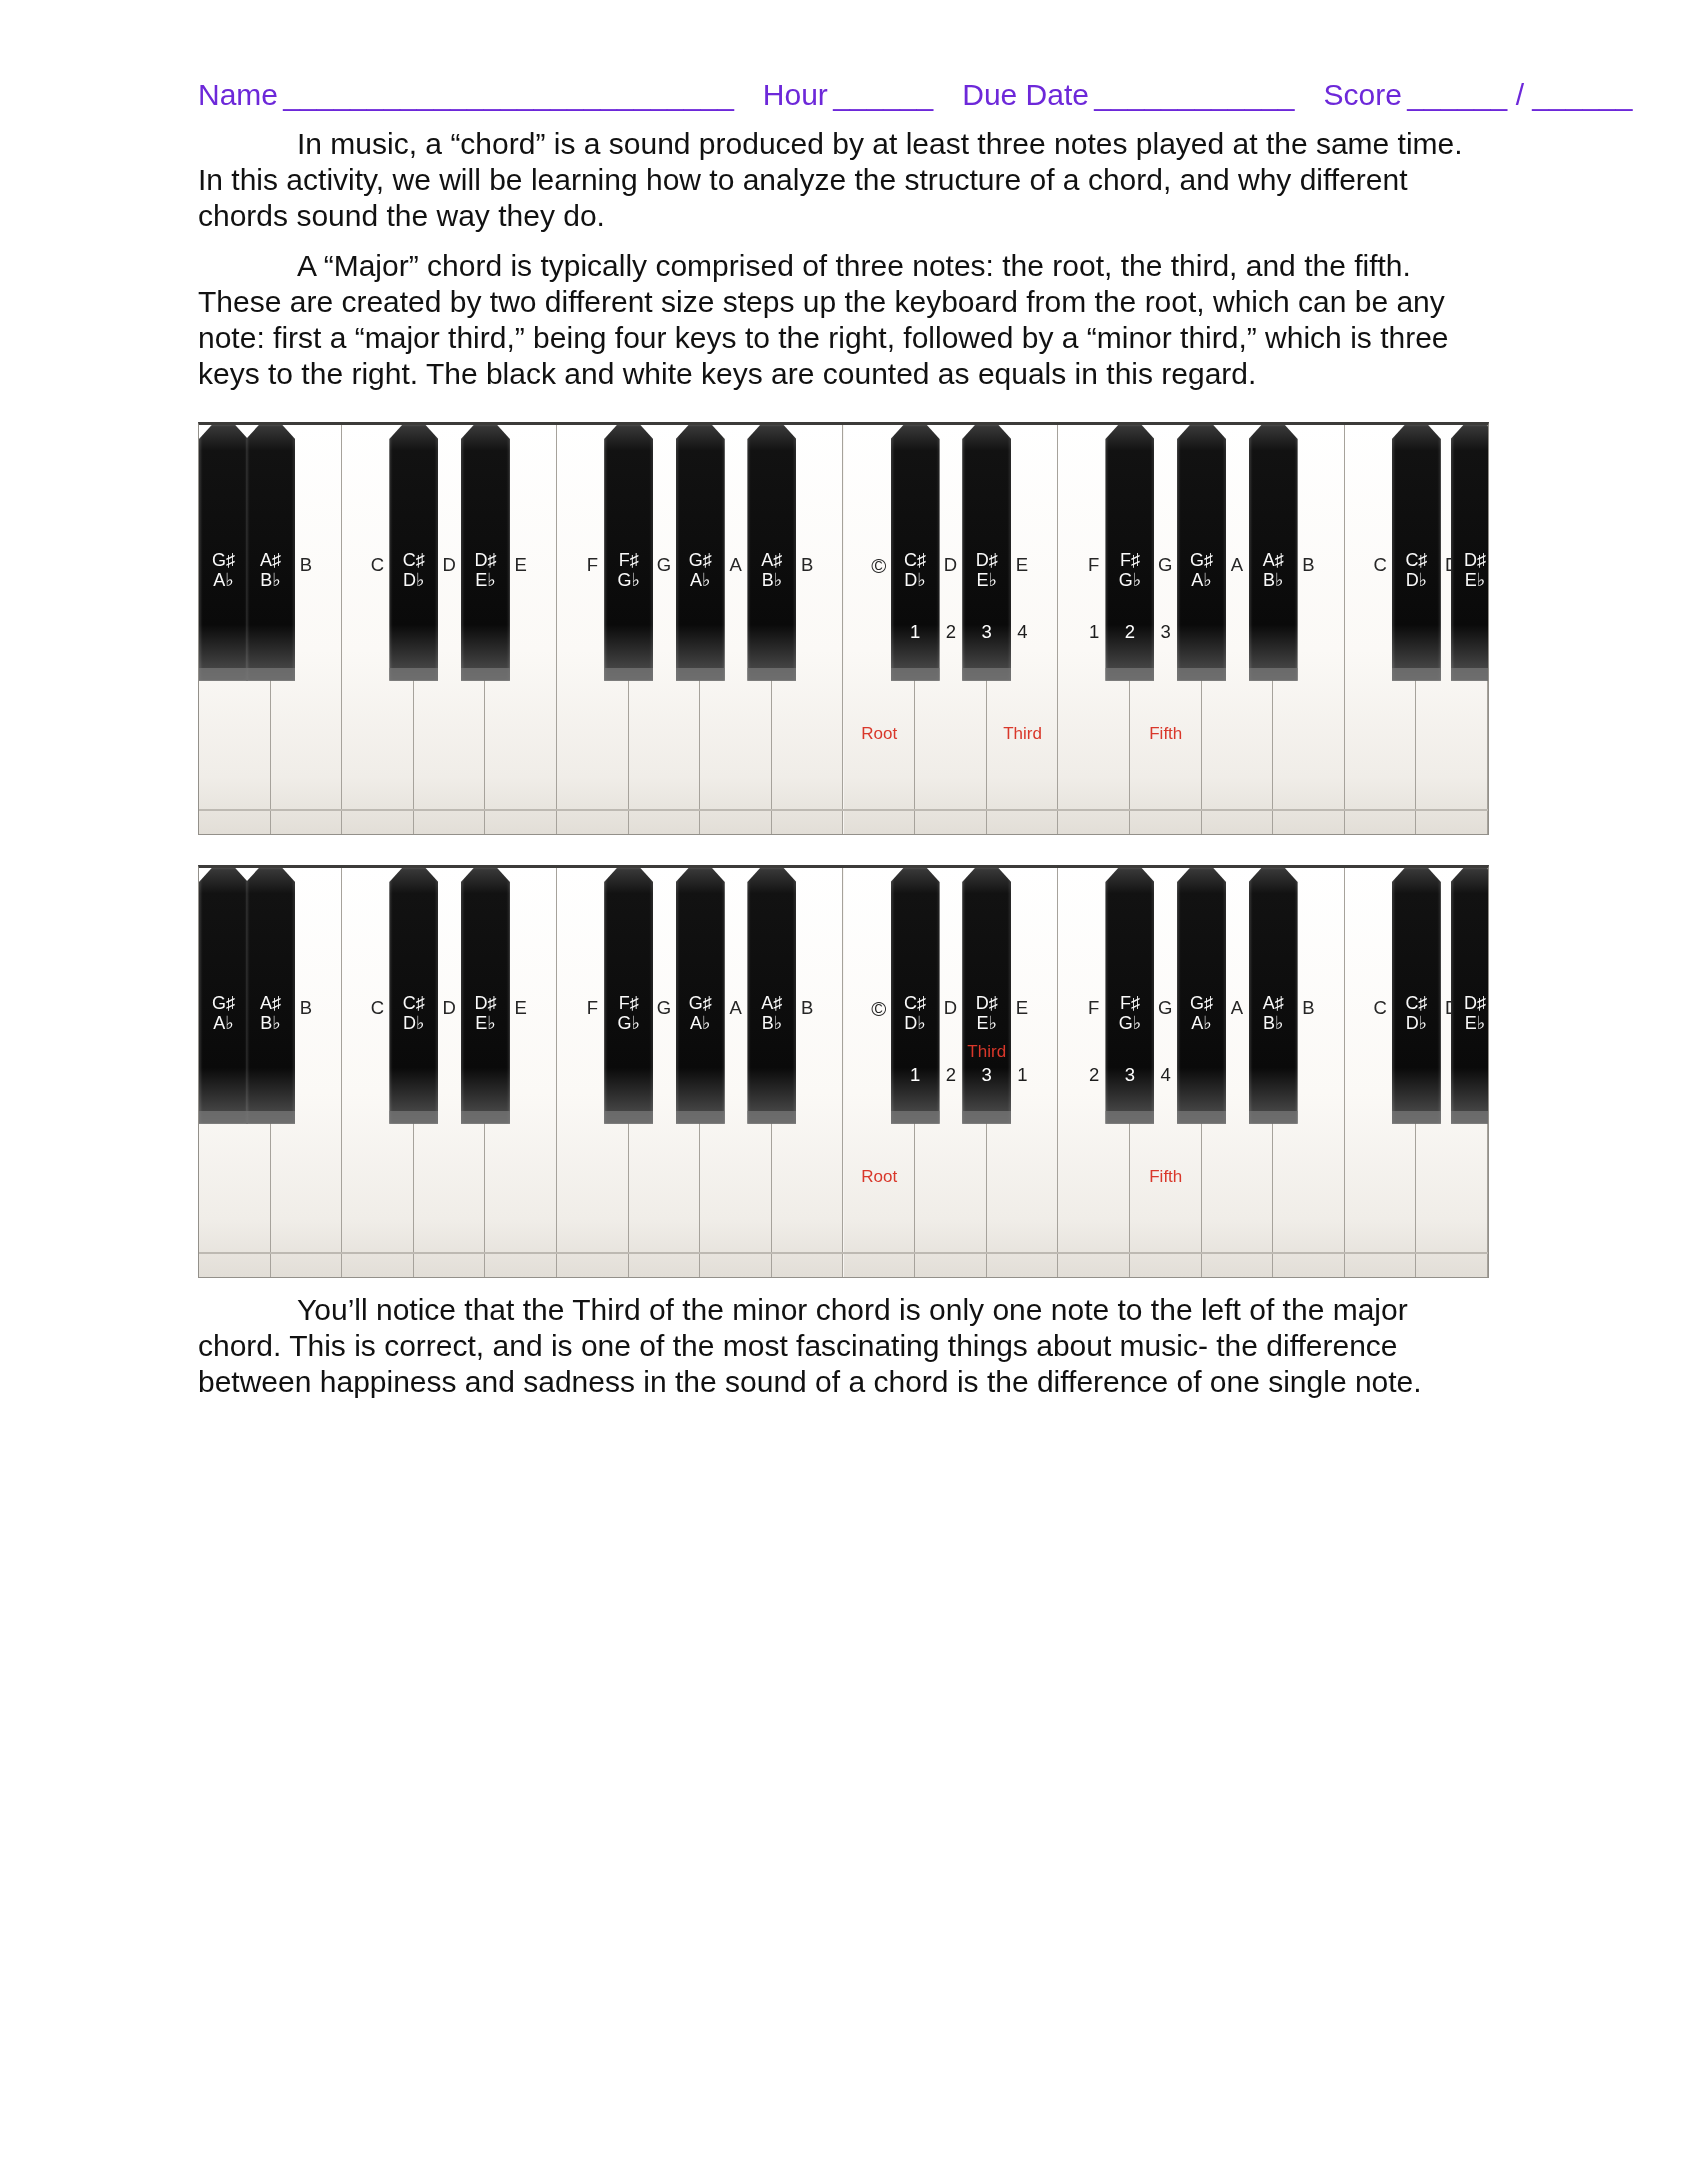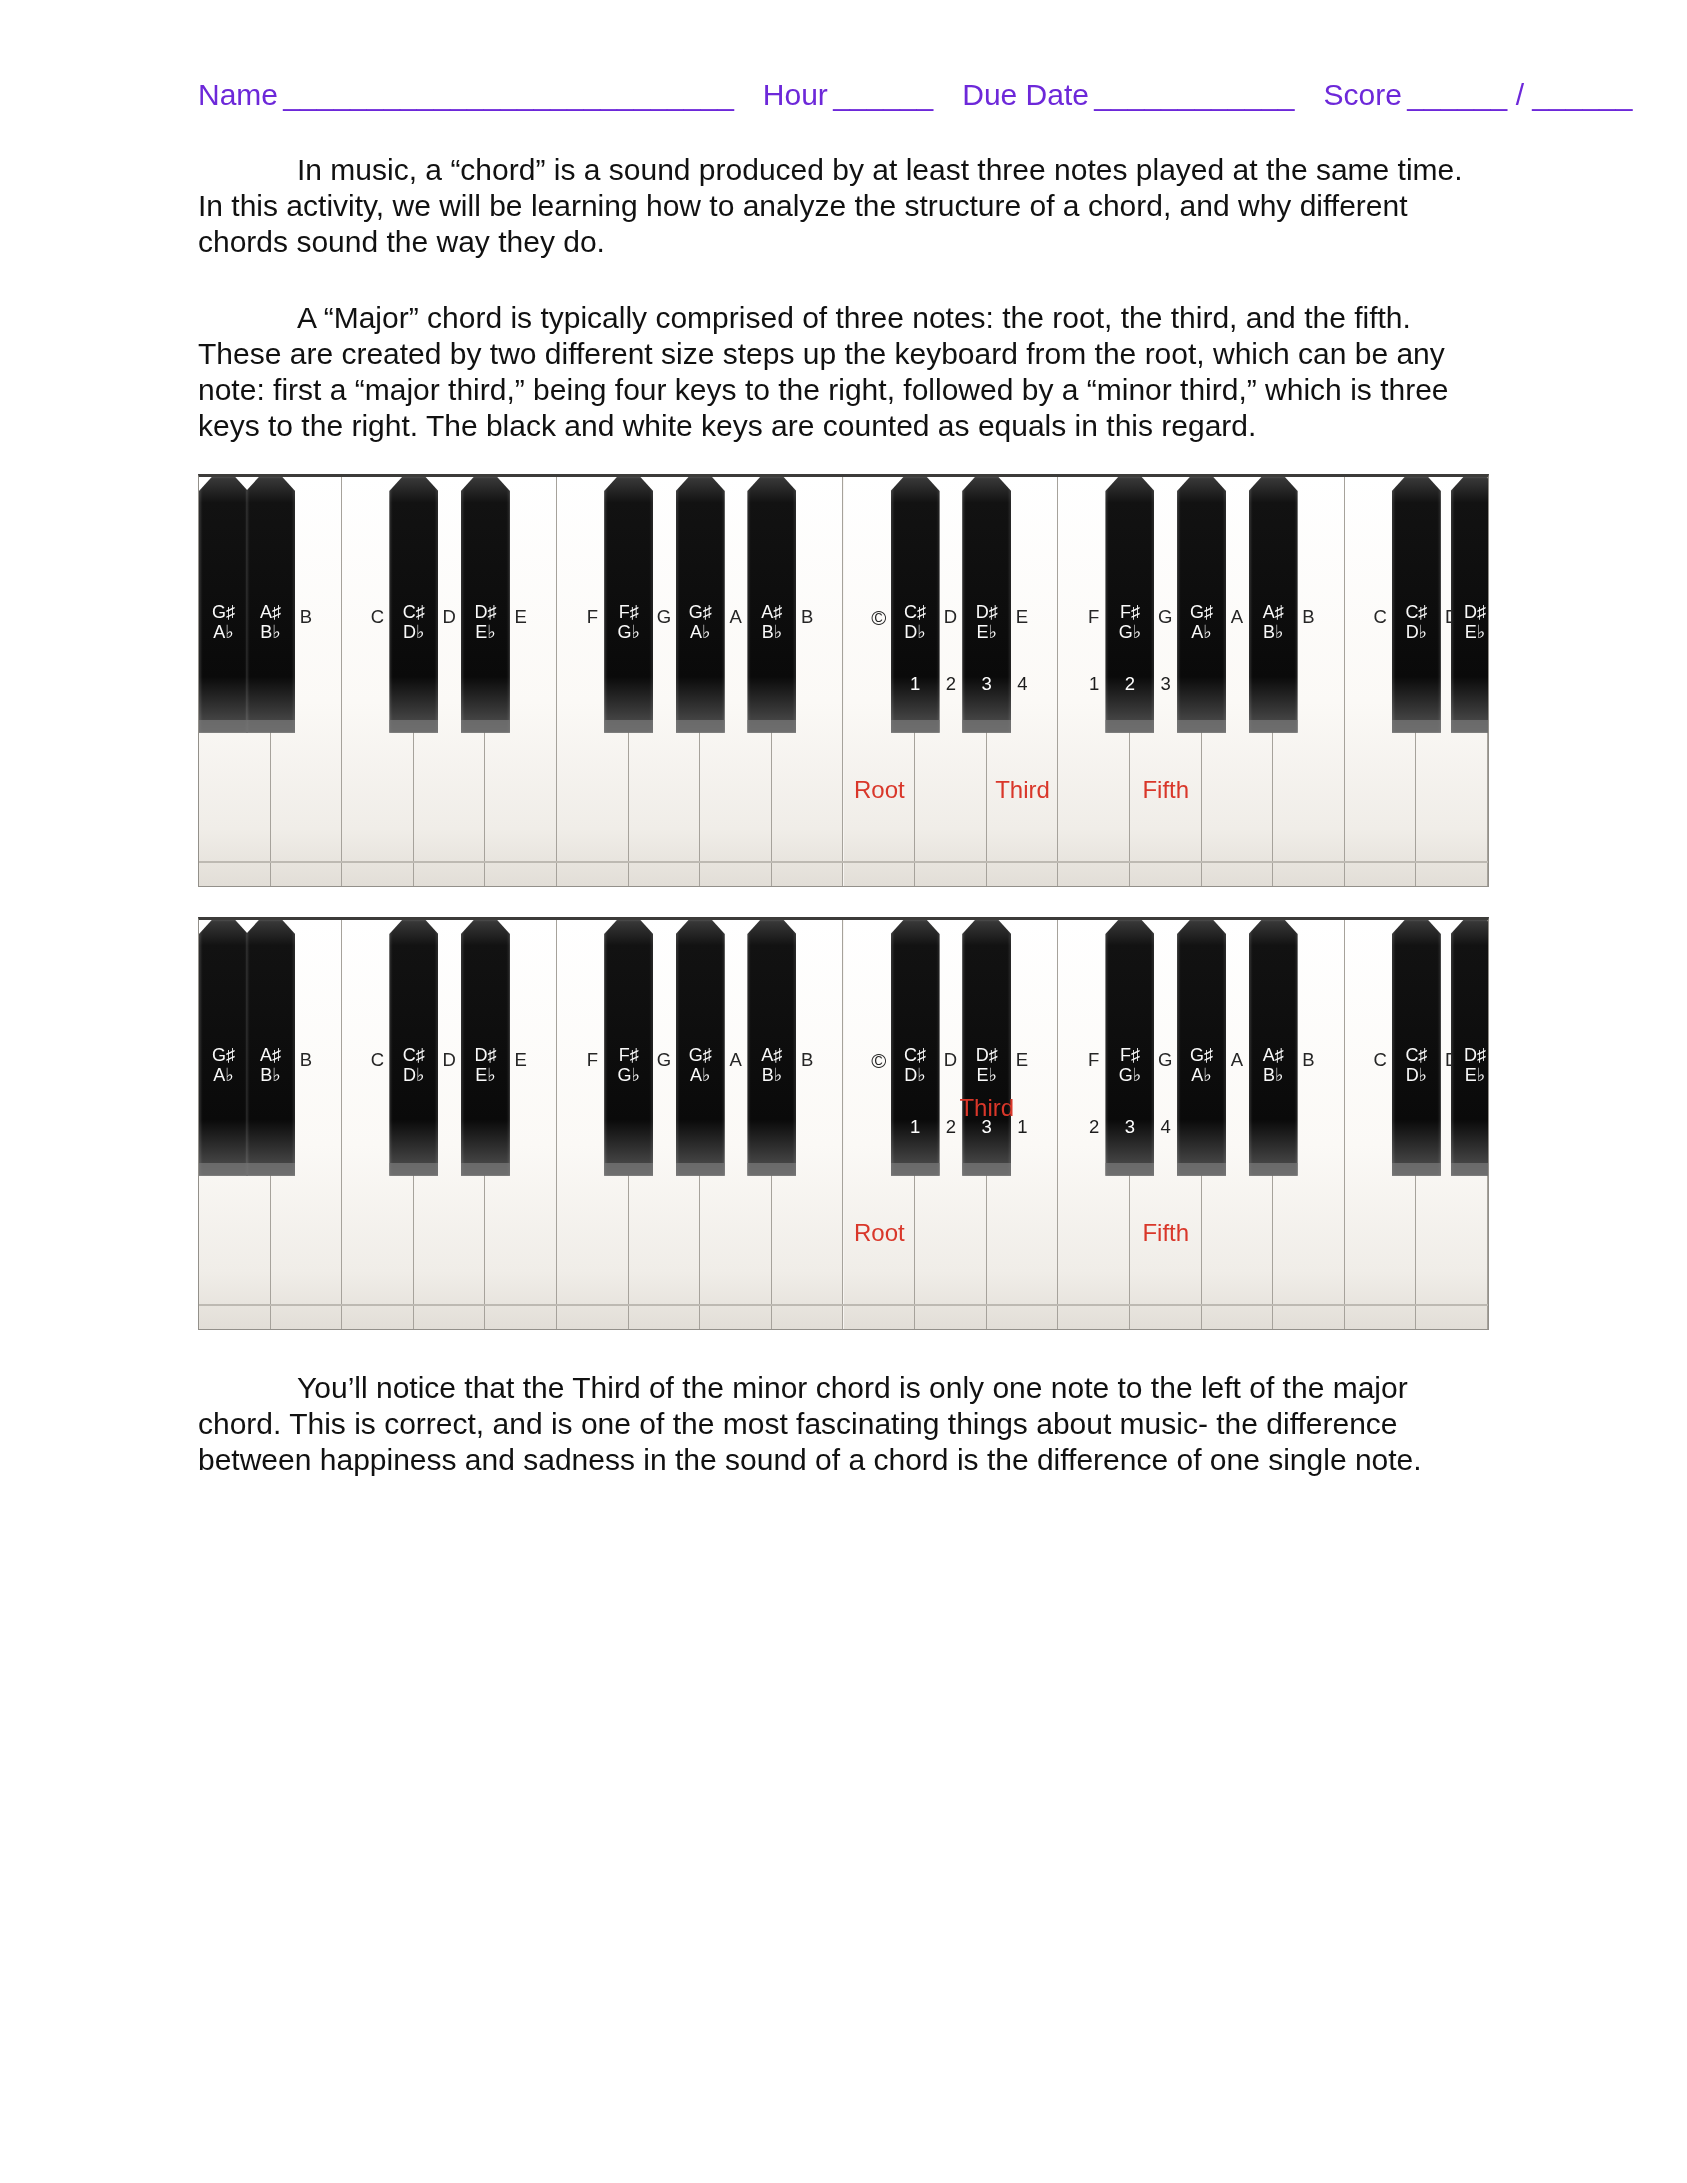--- a/index.html
+++ b/index.html
@@ -12,21 +12,21 @@
   .title {
     padding-top:192px; text-align:center; font-size:64px; line-height:1.15;
     font-weight:400; color:#111111;
   }
 
   .header-line {margin-top:78px; font-size:30px; white-space:nowrap; color:#6d28d9;}
   .hpair {margin-right:29px;}
   .hpair:last-child {margin-right:0;}
   .blank {margin-left:5.3px;}
 
-  .para {margin:40px 0 0 0; font-size:30px; line-height:36px; text-indent:99px; color:#111;}
+  .para {margin:14px 0 0 0; font-size:30px; line-height:36px; text-indent:99px; color:#111;}
 
   
   .kb {
     position:relative; height:409px; margin-top:30px;
     background:#f7f5f2; overflow:hidden;
     border:1.3px solid #93908a; border-top:3.3px solid #3c3b39;
   }
   .wkey {
     position:absolute; top:0; height:100%; z-index:1; box-sizing:border-box;
     background:linear-gradient(180deg,#ffffff 0%,#fbf9f6 55%,#f0ede8 86%,#e2ded7 100%);
@@ -50,21 +50,21 @@
   .bk-lip {position:absolute; bottom:0; left:0; width:100%; height:5%; background:#777; opacity:.75;}
   .kb-front {position:absolute; left:0; right:0; top:94%; height:2px; background:#bdb9b2; z-index:3;}
   .kb-num {
     position:absolute; top:48%; transform:translateX(-50%);
     font-size:18.5px; z-index:6;
   }
   .kb-num.on-black {color:#ffffff;}
   .kb-num.on-white {color:#1d1d1d;}
   .kb-red {
     position:absolute; transform:translateX(-50%);
-    font-size:24px; z-index:6; white-space:nowrap;text-align:center;
+    font-size:17px; z-index:6; white-space:nowrap;text-align:center;
   }
 </style>
 </head>
 <body>
 
 <div class="page">
   <div class="content">
 
 
     <div class="header-line">

